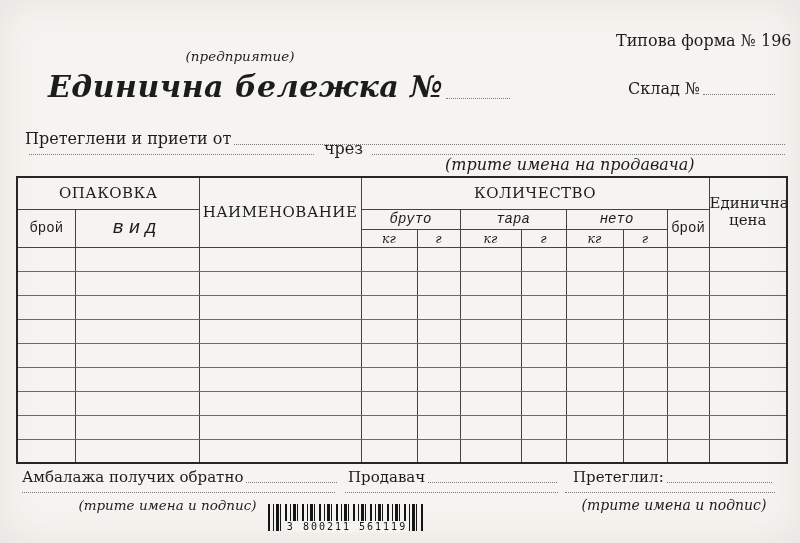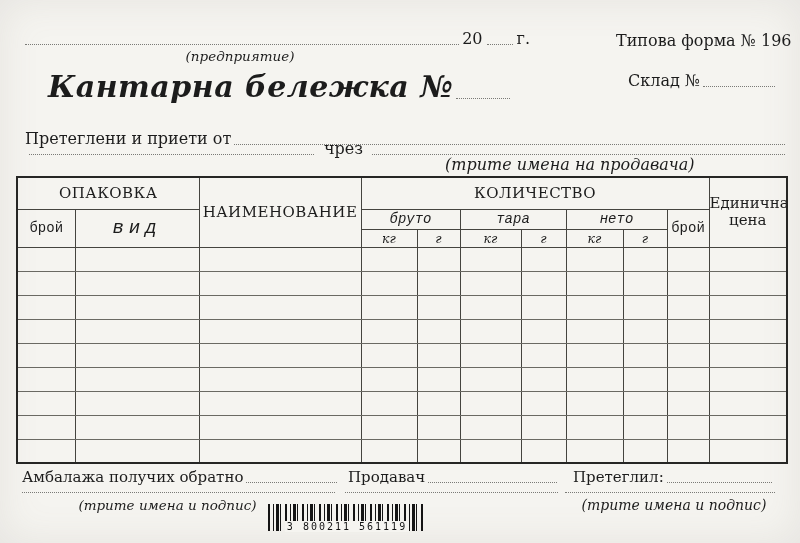--- a/index.html
+++ b/index.html
@@ -52,37 +52,31 @@
     font-size:10px;letter-spacing:2px;line-height:10px;
     color:#141414;
   }
   .bar-digits span{background:#f5f4f0;padding:0 2px;}
 </style>
 </head>
 <body>
 
 <div class="page">
 
-  <div class="abs frow" style="left:22px;top:30px;width:508px;height:18px">
-    <span class="dots"></span>
-    <span class="lbl">20</span>
-    <span class="dots-fixed" style="width:26px"></span>
-    <span class="lbl">г.</span>
-  </div>
 
   <div class="abs lbl" style="left:616px;top:31px;width:168px;text-align:right">Типова форма № 196</div>
 
   <div class="abs caption" style="left:140px;top:48px;width:200px">(предприятие)</div>
 
   <div class="abs frow" style="left:48px;top:69px;width:465px;height:34px">
-    <h1 class="title">Кантарна бележка №</h1>
+    <h1 class="title">Единична бележка №</h1>
     <span class="dots" style="margin-bottom:4px"></span>
   </div>
 
-  <div class="abs frow" style="left:628px;top:72px;width:150px;height:18px">
+  <div class="abs frow" style="left:628px;top:80px;width:150px;height:18px">
     <span class="lbl">Склад №</span>
     <span class="dots"></span>
   </div>
 
   <div class="abs frow" style="left:25px;top:130px;width:763px;height:18px">
     <span class="lbl">Претеглени и приети от</span>
     <span class="dots"></span>
   </div>
 
   <div class="abs frow" style="left:25px;top:140px;width:763px;height:18px">

